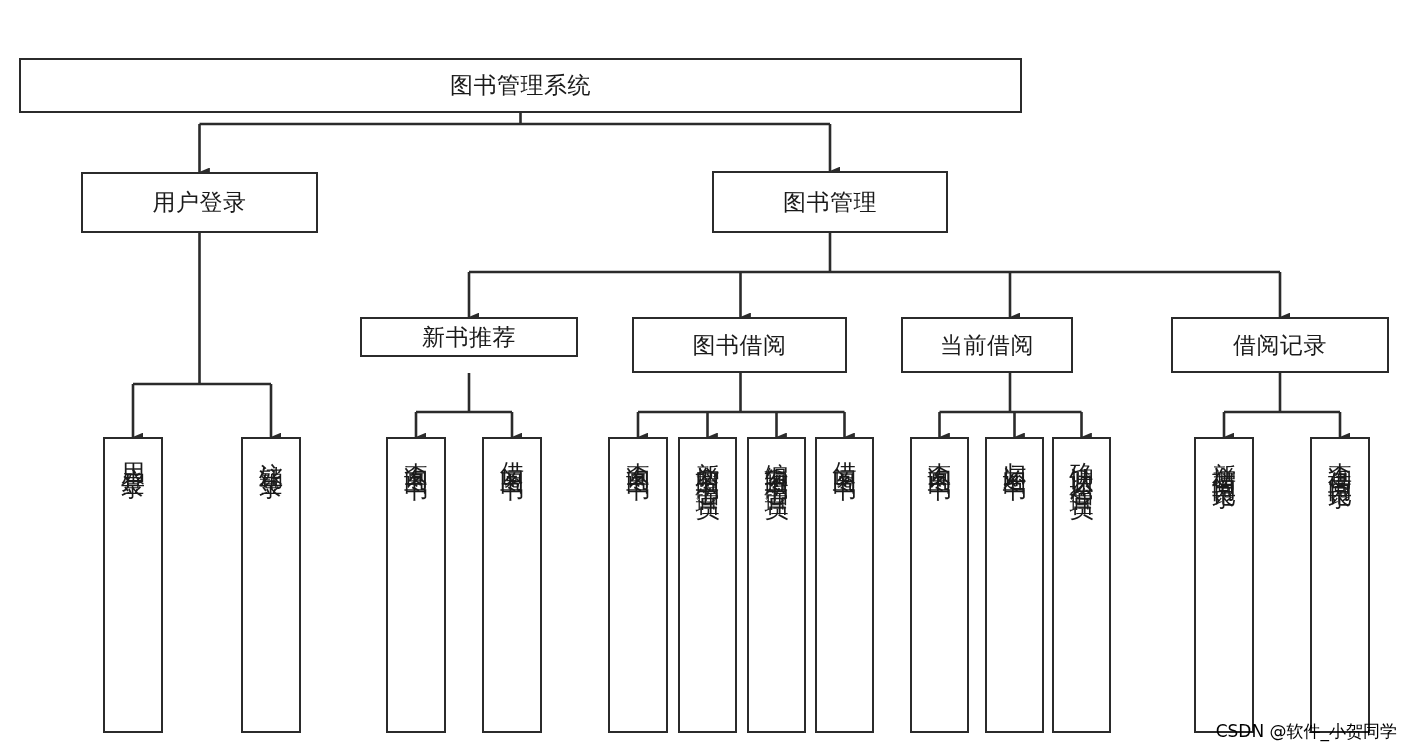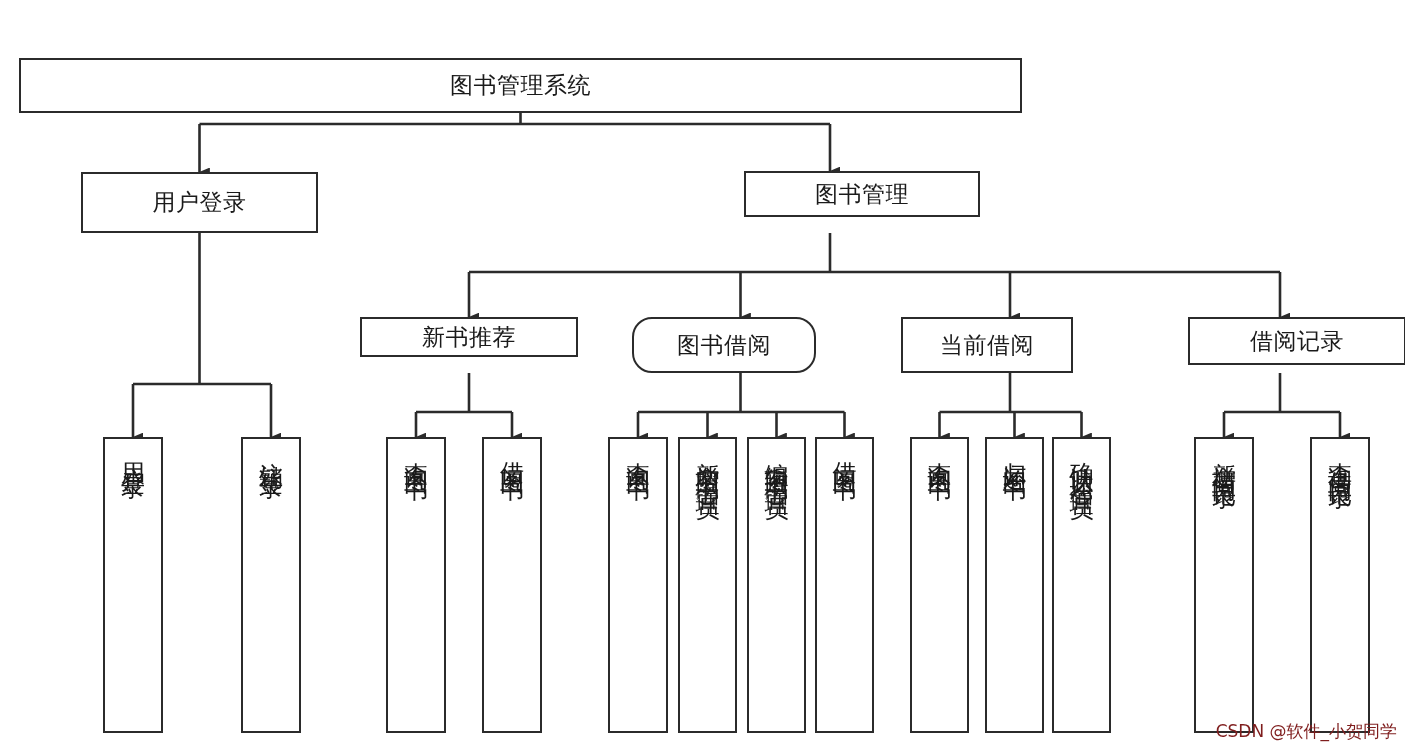--- a/index.html
+++ b/index.html
@@ -57,21 +57,21 @@
     font-size: 24px;
     letter-spacing: 5px;
     line-height: 1;
   }
   .watermark {
     position: absolute;
     right: 8px;
     bottom: 4px;
     font-family: "DejaVu Sans", "Liberation Sans", sans-serif;
     font-size: 17px;
-    color: #7f1d1d;
+    color: #000000;
     white-space: nowrap;
     pointer-events: none;
   }
 </style>
 </head>
 <body>
 
 <div id="diagram-root">
 
   <svg class="canvas" viewBox="0 0 1405 747" xmlns="http://www.w3.org/2000/svg">
@@ -117,33 +117,33 @@
       </g>
   </svg>
 
   <div id="nodes-layer">
       <div class="node-box horiz" style="left: 19px; top: 12px; width: 1003px; height: 55px; margin-top: 46px;">
         <div class="node-label">图书管理系统</div>
       </div>
       <div class="node-box horiz" style="left: 81px; top: 172px; width: 237px; height: 61px;">
         <div class="node-label">用户登录</div>
       </div>
-      <div class="node-box horiz" style="left: 744px; top: 171px; width: 236px; height: 46px;">
+      <div class="node-box horiz" style="left: 712px; top: 171px; width: 236px; height: 62px;">
         <div class="node-label">图书管理</div>
       </div>
       <div class="node-box horiz" style="left: 360px; top: 317px; width: 218px; height: 40px;">
         <div class="node-label">新书推荐</div>
       </div>
-      <div class="node-box horiz" style="left: 632px; top: 317px; width: 184px; height: 56px; border-radius: 20px;">
+      <div class="node-box horiz" style="left: 632px; top: 317px; width: 215px; height: 56px;">
         <div class="node-label">图书借阅</div>
       </div>
       <div class="node-box horiz" style="left: 901px; top: 317px; width: 172px; height: 56px;">
         <div class="node-label">当前借阅</div>
       </div>
-      <div class="node-box horiz" style="left: 1171px; top: 317px; width: 218px; height: 48px; margin-left: 17px;">
+      <div class="node-box horiz" style="left: 1171px; top: 317px; width: 218px; height: 56px;">
         <div class="node-label">借阅记录</div>
       </div>
       <div class="node-box vert" style="left: 103px; top: 437px; width: 60px; height: 296px;">
         <div class="node-label">用户登录</div>
       </div>
       <div class="node-box vert" style="left: 241px; top: 437px; width: 60px; height: 296px;">
         <div class="node-label">注销登录</div>
       </div>
       <div class="node-box vert" style="left: 386px; top: 437px; width: 60px; height: 296px;">
         <div class="node-label">查询图书</div>

